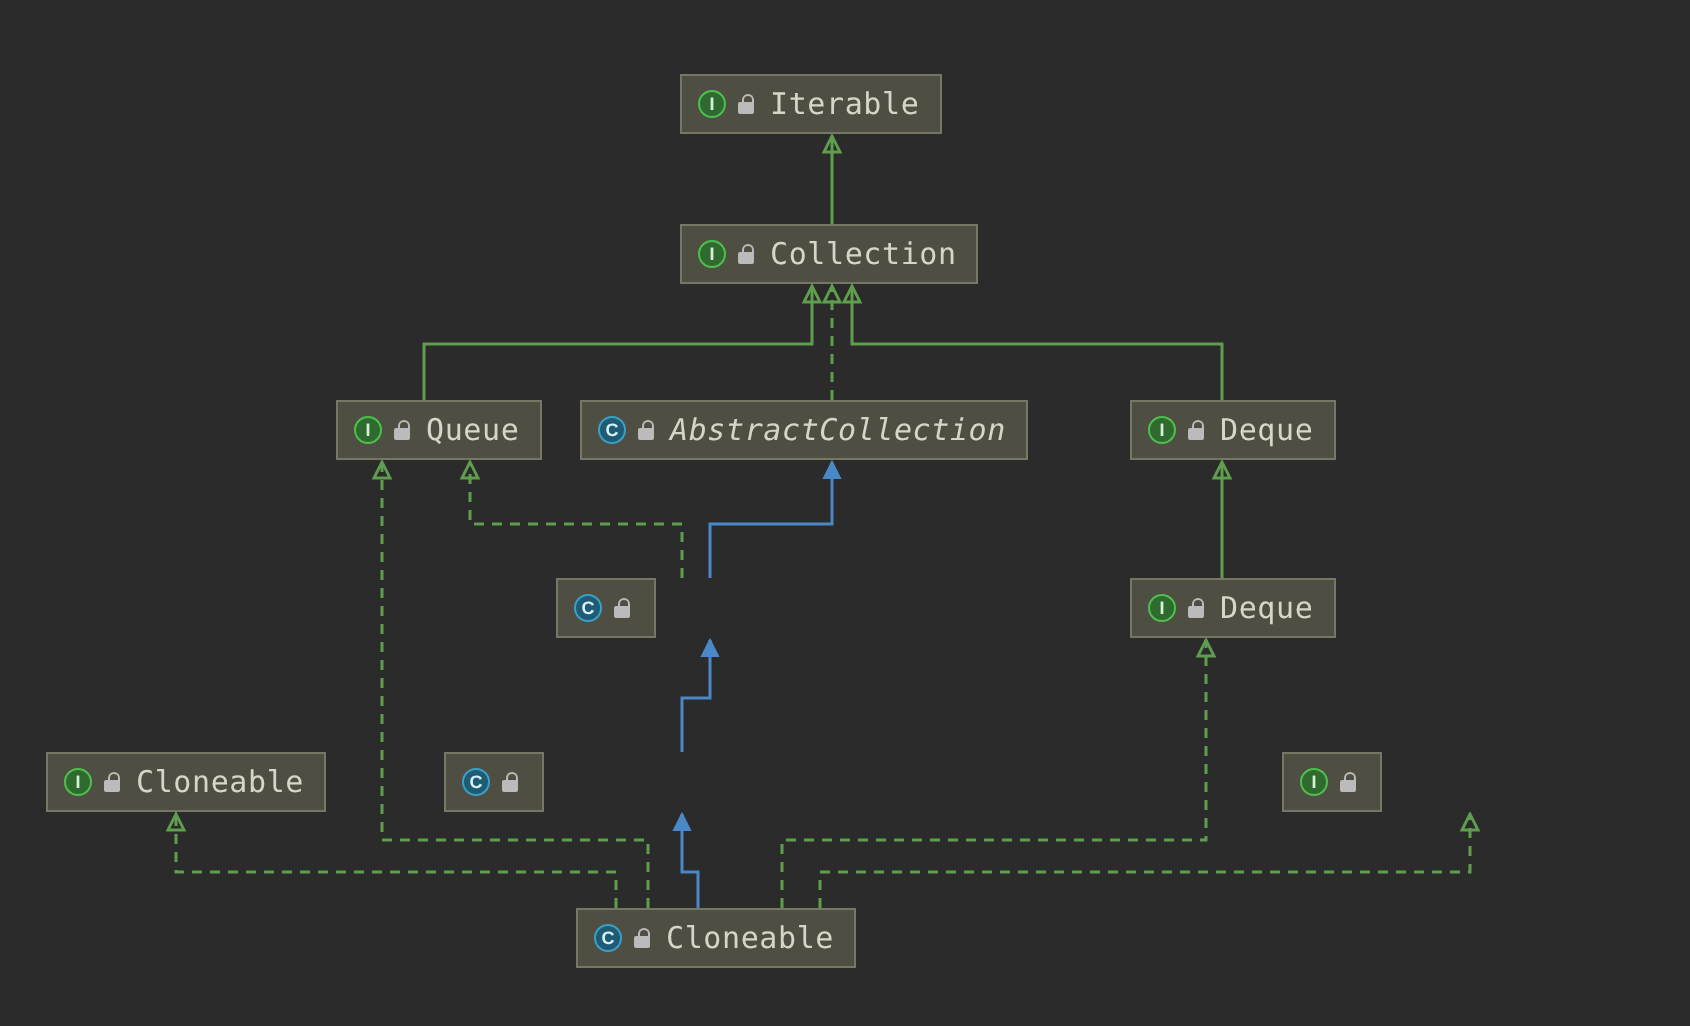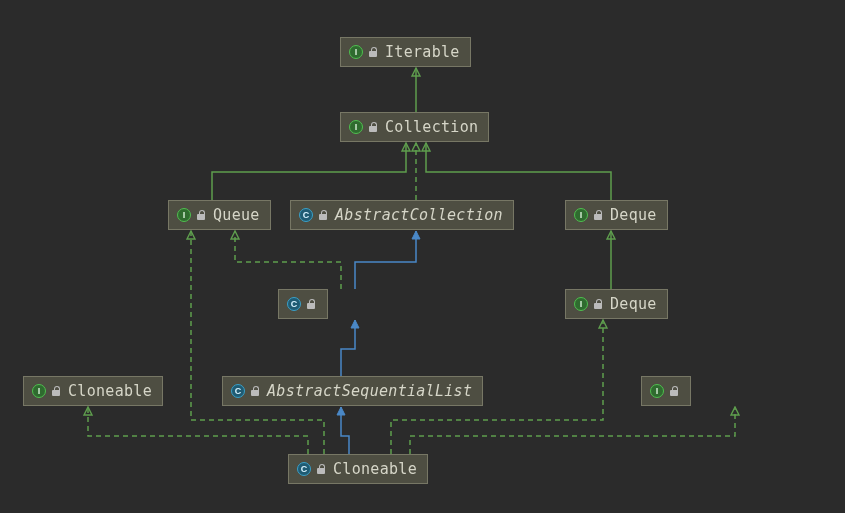--- a/index.html
+++ b/index.html
@@ -152,21 +152,20 @@
 
 <div class="node" style="left:23px; top:376px;">
   <span class="kind interface">I</span>
   <span class="lock"></span>
   <span class="label">Cloneable</span>
 </div>
 
 <div class="node" style="left:222px; top:376px;">
   <span class="kind abstract">C</span>
   <span class="lock"></span>
-  <span class="label abstract-text">AbstractSequentialList</span>
 </div>
 
 <div class="node" style="left:641px; top:376px;">
   <span class="kind interface">I</span>
   <span class="lock"></span>
 </div>
 
 <div class="node" style="left:288px; top:454px;">
   <span class="kind class">C</span>
   <span class="lock"></span>

